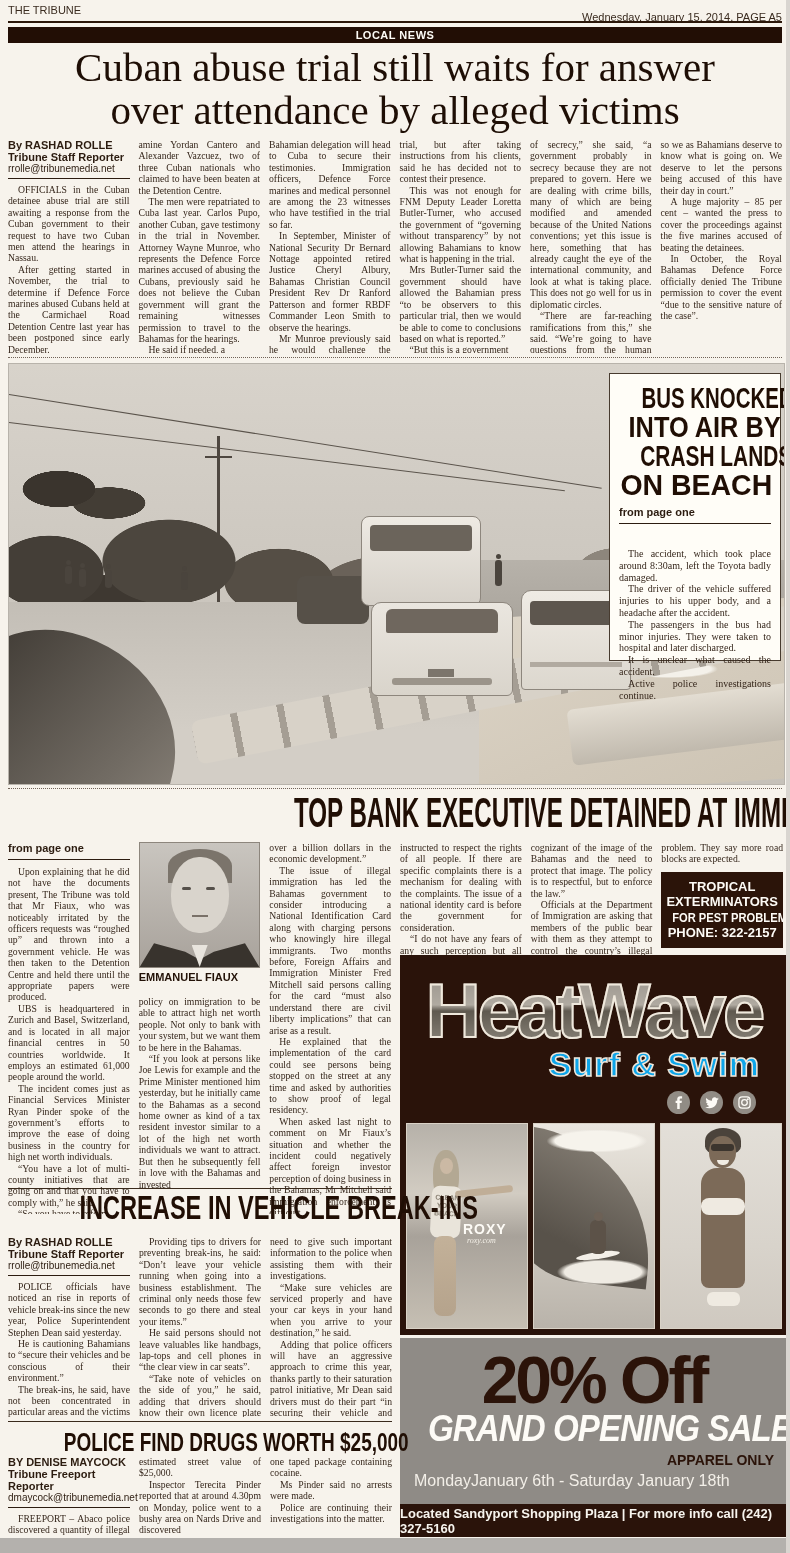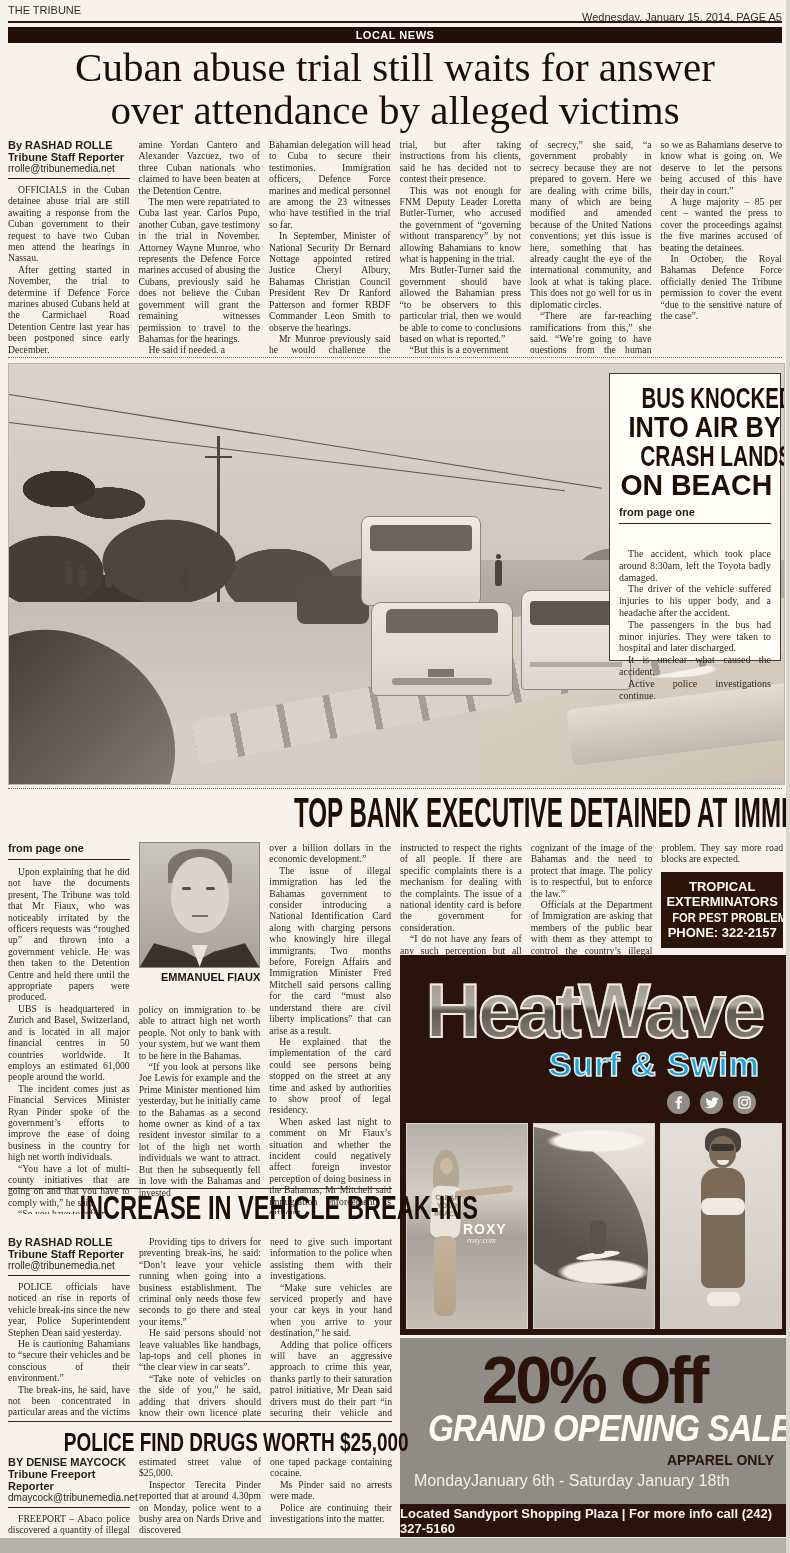--- a/index.html
+++ b/index.html
@@ -100,21 +100,21 @@
             border:1px solid #8d867d;box-sizing:border-box;overflow:hidden;}
   .portrait .hair{position:absolute;left:28px;top:6px;width:64px;height:34px;border-radius:50% 50% 0 0;background:#7b746b;}
   .portrait .face{position:absolute;left:31px;top:14px;width:58px;height:76px;border-radius:48%;background:#d9d4cc;}
   .portrait .eye{position:absolute;top:44px;width:9px;height:3px;background:#55504a;border-radius:2px;}
   .portrait .e1{left:42px;} .portrait .e2{left:66px;}
   .portrait .mouth{position:absolute;left:52px;top:72px;width:16px;height:2px;background:#7a7168;}
   .portrait .suit{position:absolute;left:0;bottom:0;width:100%;height:34px;background:#38332d;
     clip-path:polygon(0 100%,12% 30%,38% 55%,50% 78%,62% 55%,88% 30%,100% 100%);}
   .portrait .shirt{position:absolute;left:52px;bottom:0;width:16px;height:22px;background:#e8e4dd;
     clip-path:polygon(0 0,100% 0,50% 100%);}
-  .figcap{font:bold 11px/14px "Liberation Sans",sans-serif;color:#231207;text-align:right;margin:2px 0 20px 0;}
+  .figcap{font:bold 11px/14px "Liberation Sans",sans-serif;color:#231207;text-align:left;margin:2px 0 12px 0;}
   .tropical{margin-top:7px;background:#2b1409;padding:7px 3px;}
   .tropical .ln{font:bold 13px/15.5px "Liberation Sans",sans-serif;color:#fdfbf6;}
   
   .heatwave{position:absolute;left:400px;top:955px;width:388px;height:380px;background:#2a130a;overflow:hidden;}
   .hw-title{margin:18px 4px 0 4px;text-align:center;}
   .hw-title .cx{font:bold 76px/76px "Liberation Sans",sans-serif;letter-spacing:-3px;
      background:linear-gradient(180deg,#9a948c 0%,#b0aaa1 42%,#5f594f 50%,#8f897f 100%);
      -webkit-background-clip:text;background-clip:text;color:transparent;
      -webkit-text-stroke:2px #efe8dc;}
   .hw-sub{position:absolute;right:28px;top:92px;font:bold 34px/34px "Liberation Sans",sans-serif;

